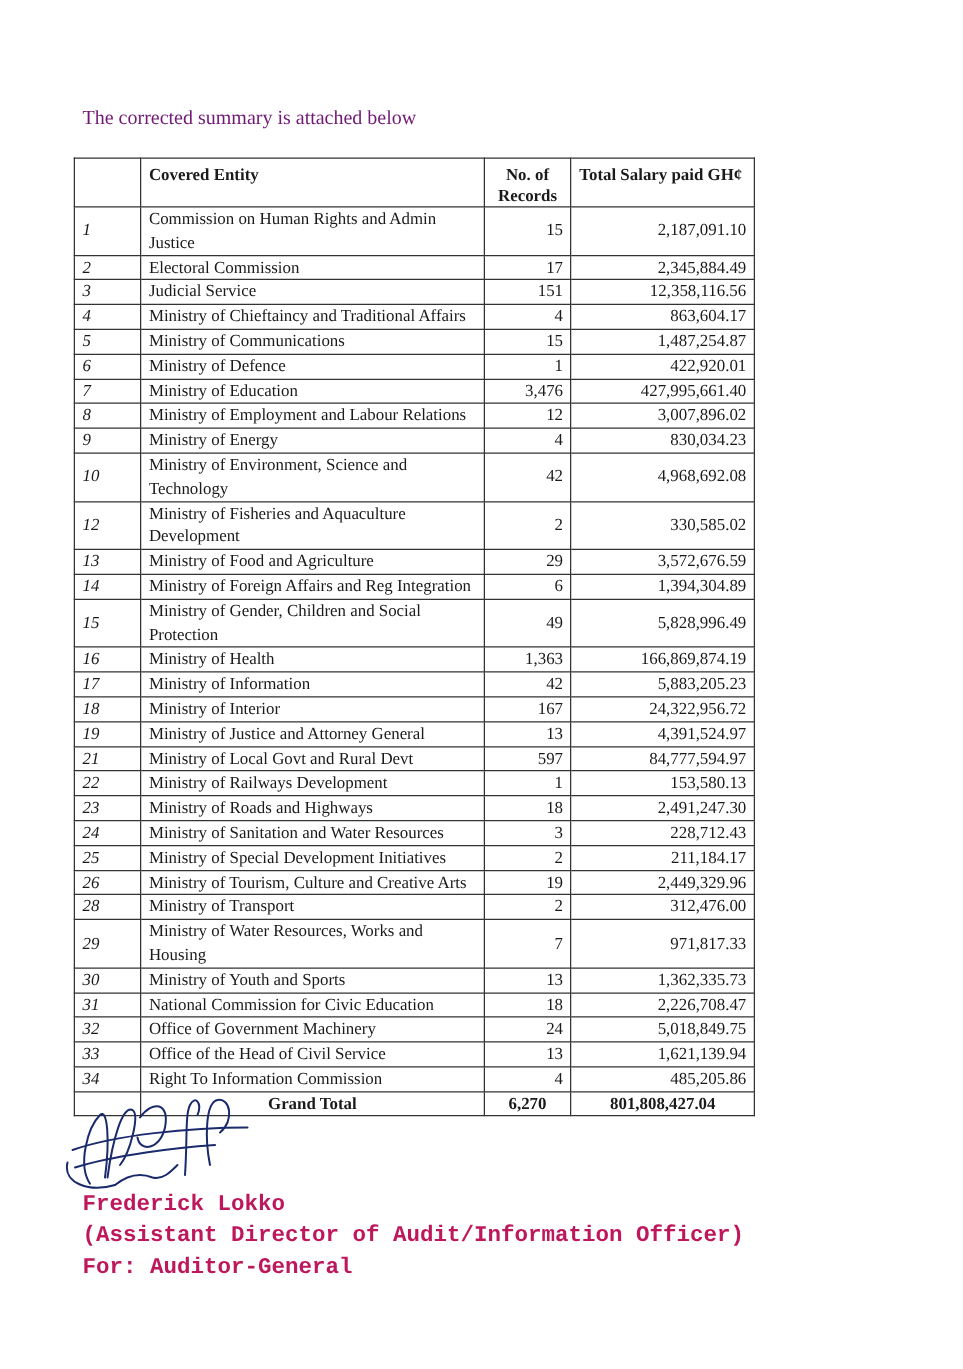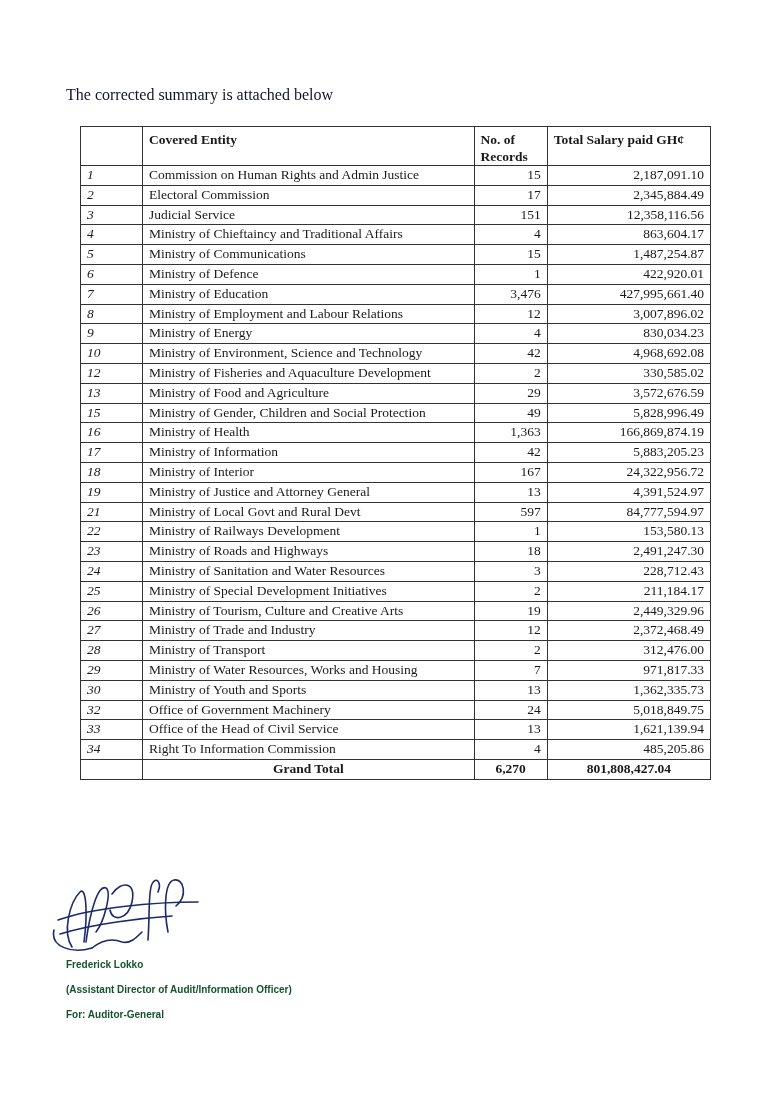--- a/index.html
+++ b/index.html
@@ -1,31 +1,31 @@
 <!DOCTYPE html>
 <html><head>
 <meta charset="utf-8">
 <style>
   html, body { margin: 0; padding: 0; background: #ffffff; }
   body { width: 770px; height: 1095px; position: relative; overflow: hidden;
          font-family: "Liberation Serif", "DejaVu Serif", serif; color: #1a1a1a; }
-  .intro { position: absolute; left: 66px; top: 86px; font-size: 16px; color: #0f172a; }
-  table.summary { position: absolute; left: 80px; top: 126px; width: 631px;
+  .intro { position: absolute; left: 66px; top: 86px; font-size: 16px; color: #701a75; }
+  table.summary { position: absolute; left: 59px; top: 126px; width: 545px;
     border-collapse: collapse; font-size: 13.5px; }
   table.summary td, table.summary th { border: 1px solid #333; padding: 0 6px; line-height: 18.8px; height: 18.8px; }
   table.summary th { font-weight: bold; vertical-align: top; padding-top: 4px; line-height: 17px; }
   th.num, td.num { width: 49px; text-align: left; font-style: italic; }
   th.entity { text-align: left; width: 318px; }
-  th.rec { text-align: left; width: 60px; }
+  th.rec { text-align: center; width: 60px; }
   th.sal { text-align: left; width: 150px; }
   td.rec, td.sal { text-align: right; }
   tr.total td { font-weight: bold; text-align: center; }
   .signature { position: absolute; left: 52px; top: 872px; width: 150px; height: 85px; }
-  .signer { position: absolute; left: 66px; top: 952px; font-family: Liberation Sans, sans-serif;
-    font-weight: bold; font-size: 10px; line-height: 25px; color: #14532d; }
+  .signer { position: absolute; left: 66px; top: 952px; font-family: Liberation Mono, monospace;
+    font-weight: bold; font-size: 18px; line-height: 25px; color: #be185d; }
 </style>
 </head>
 <body>
 
 <div class="intro">The corrected summary is attached below</div>
 
 <table class="summary">
   <thead>
     <tr>
       <th class="num"></th>
@@ -101,20 +101,26 @@
         <td class="rec">2</td>
         <td class="sal">330,585.02</td>
       </tr>
       <tr>
         <td class="num">13</td>
         <td class="entity">Ministry of Food and Agriculture</td>
         <td class="rec">29</td>
         <td class="sal">3,572,676.59</td>
       </tr>
       <tr>
+        <td class="num">14</td>
+        <td class="entity">Ministry of Foreign Affairs and Reg Integration</td>
+        <td class="rec">6</td>
+        <td class="sal">1,394,304.89</td>
+      </tr>
+      <tr>
         <td class="num">15</td>
         <td class="entity">Ministry of Gender, Children and Social Protection</td>
         <td class="rec">49</td>
         <td class="sal">5,828,996.49</td>
       </tr>
       <tr>
         <td class="num">16</td>
         <td class="entity">Ministry of Health</td>
         <td class="rec">1,363</td>
         <td class="sal">166,869,874.19</td>
@@ -167,42 +173,42 @@
         <td class="rec">2</td>
         <td class="sal">211,184.17</td>
       </tr>
       <tr>
         <td class="num">26</td>
         <td class="entity">Ministry of Tourism, Culture and Creative Arts</td>
         <td class="rec">19</td>
         <td class="sal">2,449,329.96</td>
       </tr>
       <tr>
-        <td class="num">27</td>
-        <td class="entity">Ministry of Trade and Industry</td>
-        <td class="rec">12</td>
-        <td class="sal">2,372,468.49</td>
-      </tr>
-      <tr>
         <td class="num">28</td>
         <td class="entity">Ministry of Transport</td>
         <td class="rec">2</td>
         <td class="sal">312,476.00</td>
       </tr>
       <tr>
         <td class="num">29</td>
         <td class="entity">Ministry of Water Resources, Works and Housing</td>
         <td class="rec">7</td>
         <td class="sal">971,817.33</td>
       </tr>
       <tr>
         <td class="num">30</td>
         <td class="entity">Ministry of Youth and Sports</td>
         <td class="rec">13</td>
         <td class="sal">1,362,335.73</td>
+      </tr>
+      <tr>
+        <td class="num">31</td>
+        <td class="entity">National Commission for Civic Education</td>
+        <td class="rec">18</td>
+        <td class="sal">2,226,708.47</td>
       </tr>
       <tr>
         <td class="num">32</td>
         <td class="entity">Office of Government Machinery</td>
         <td class="rec">24</td>
         <td class="sal">5,018,849.75</td>
       </tr>
       <tr>
         <td class="num">33</td>
         <td class="entity">Office of the Head of Civil Service</td>

